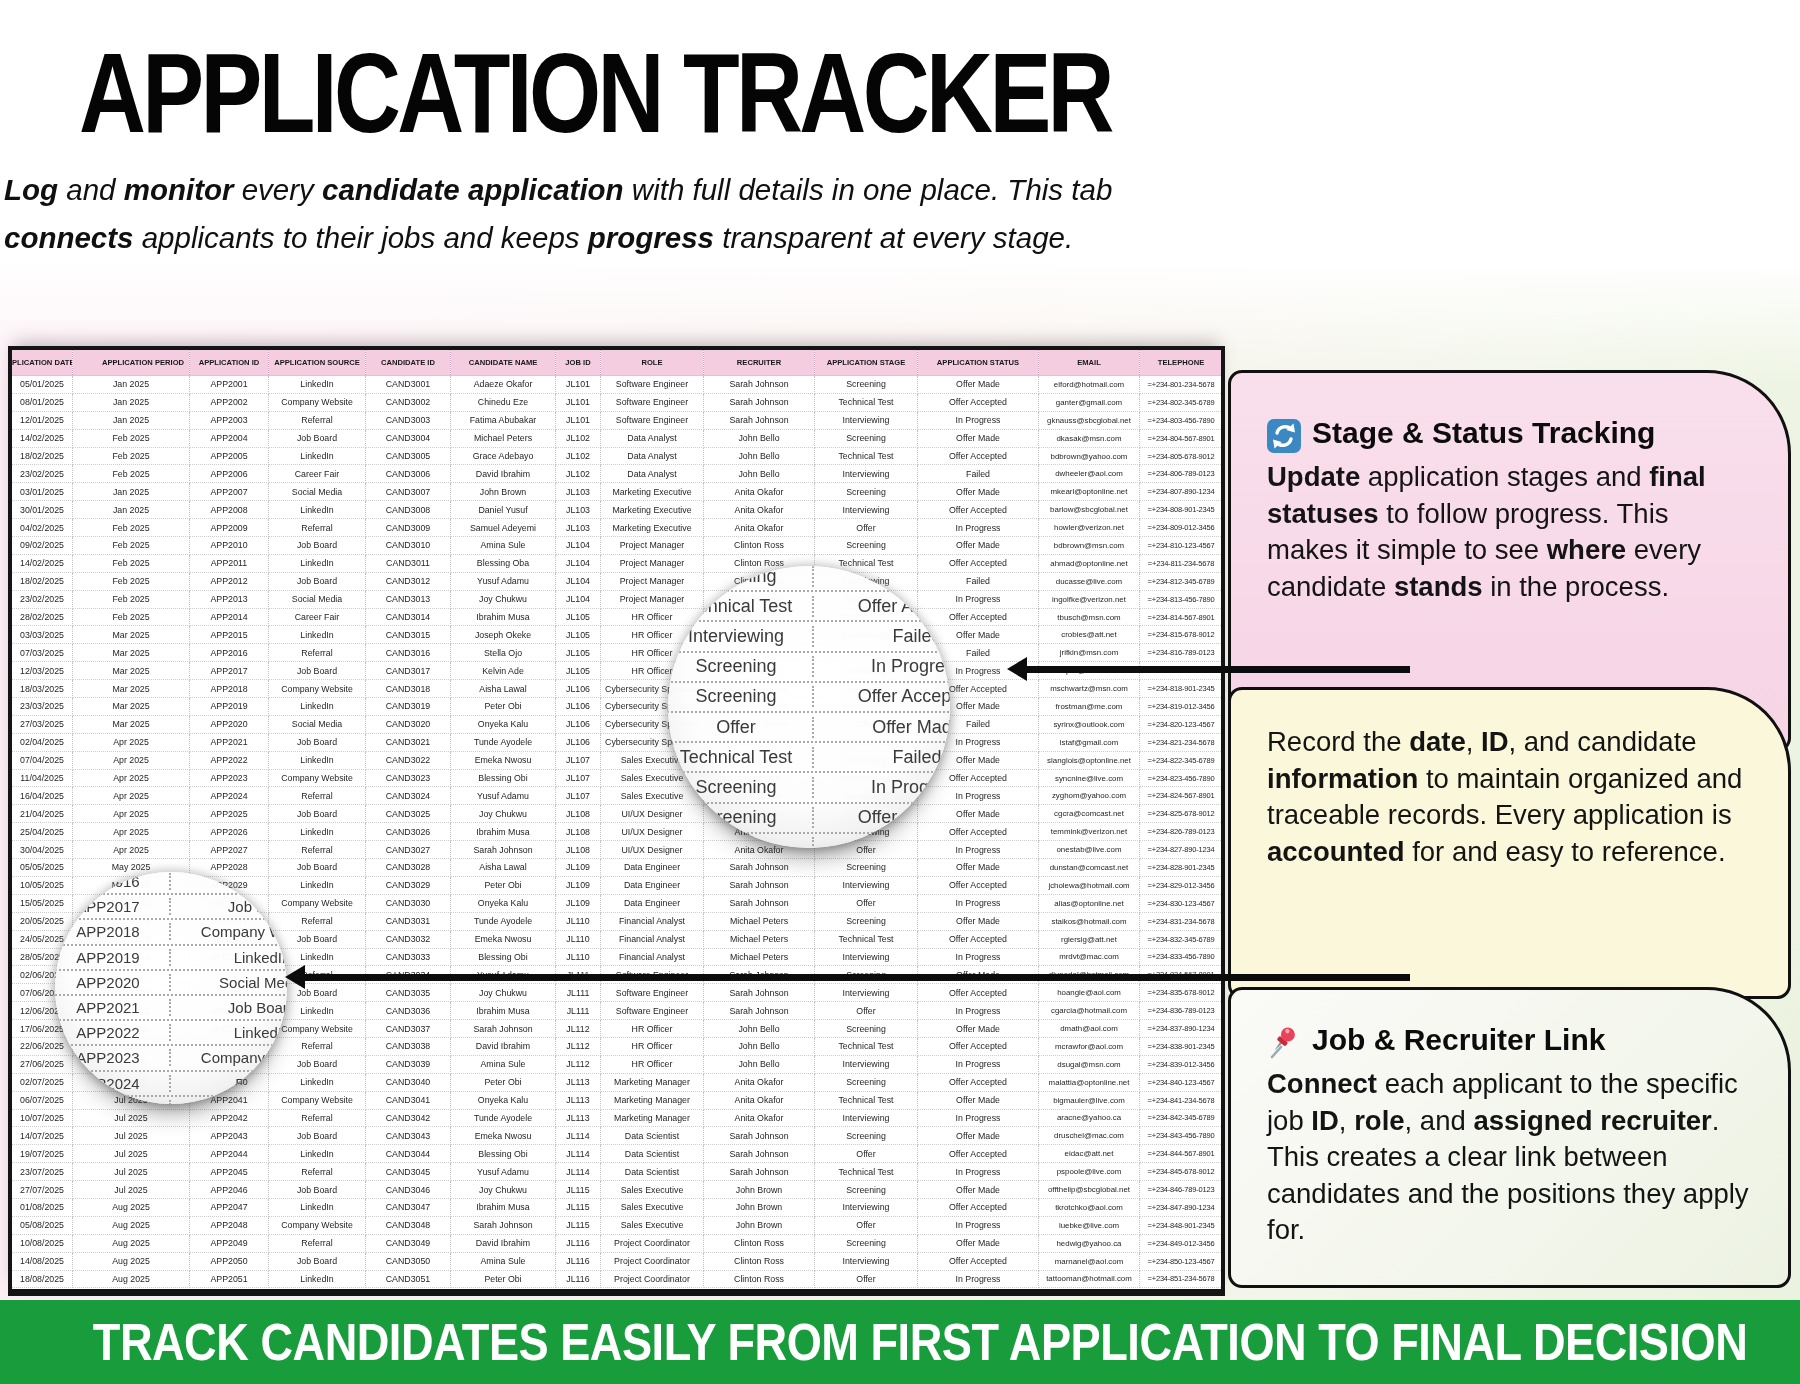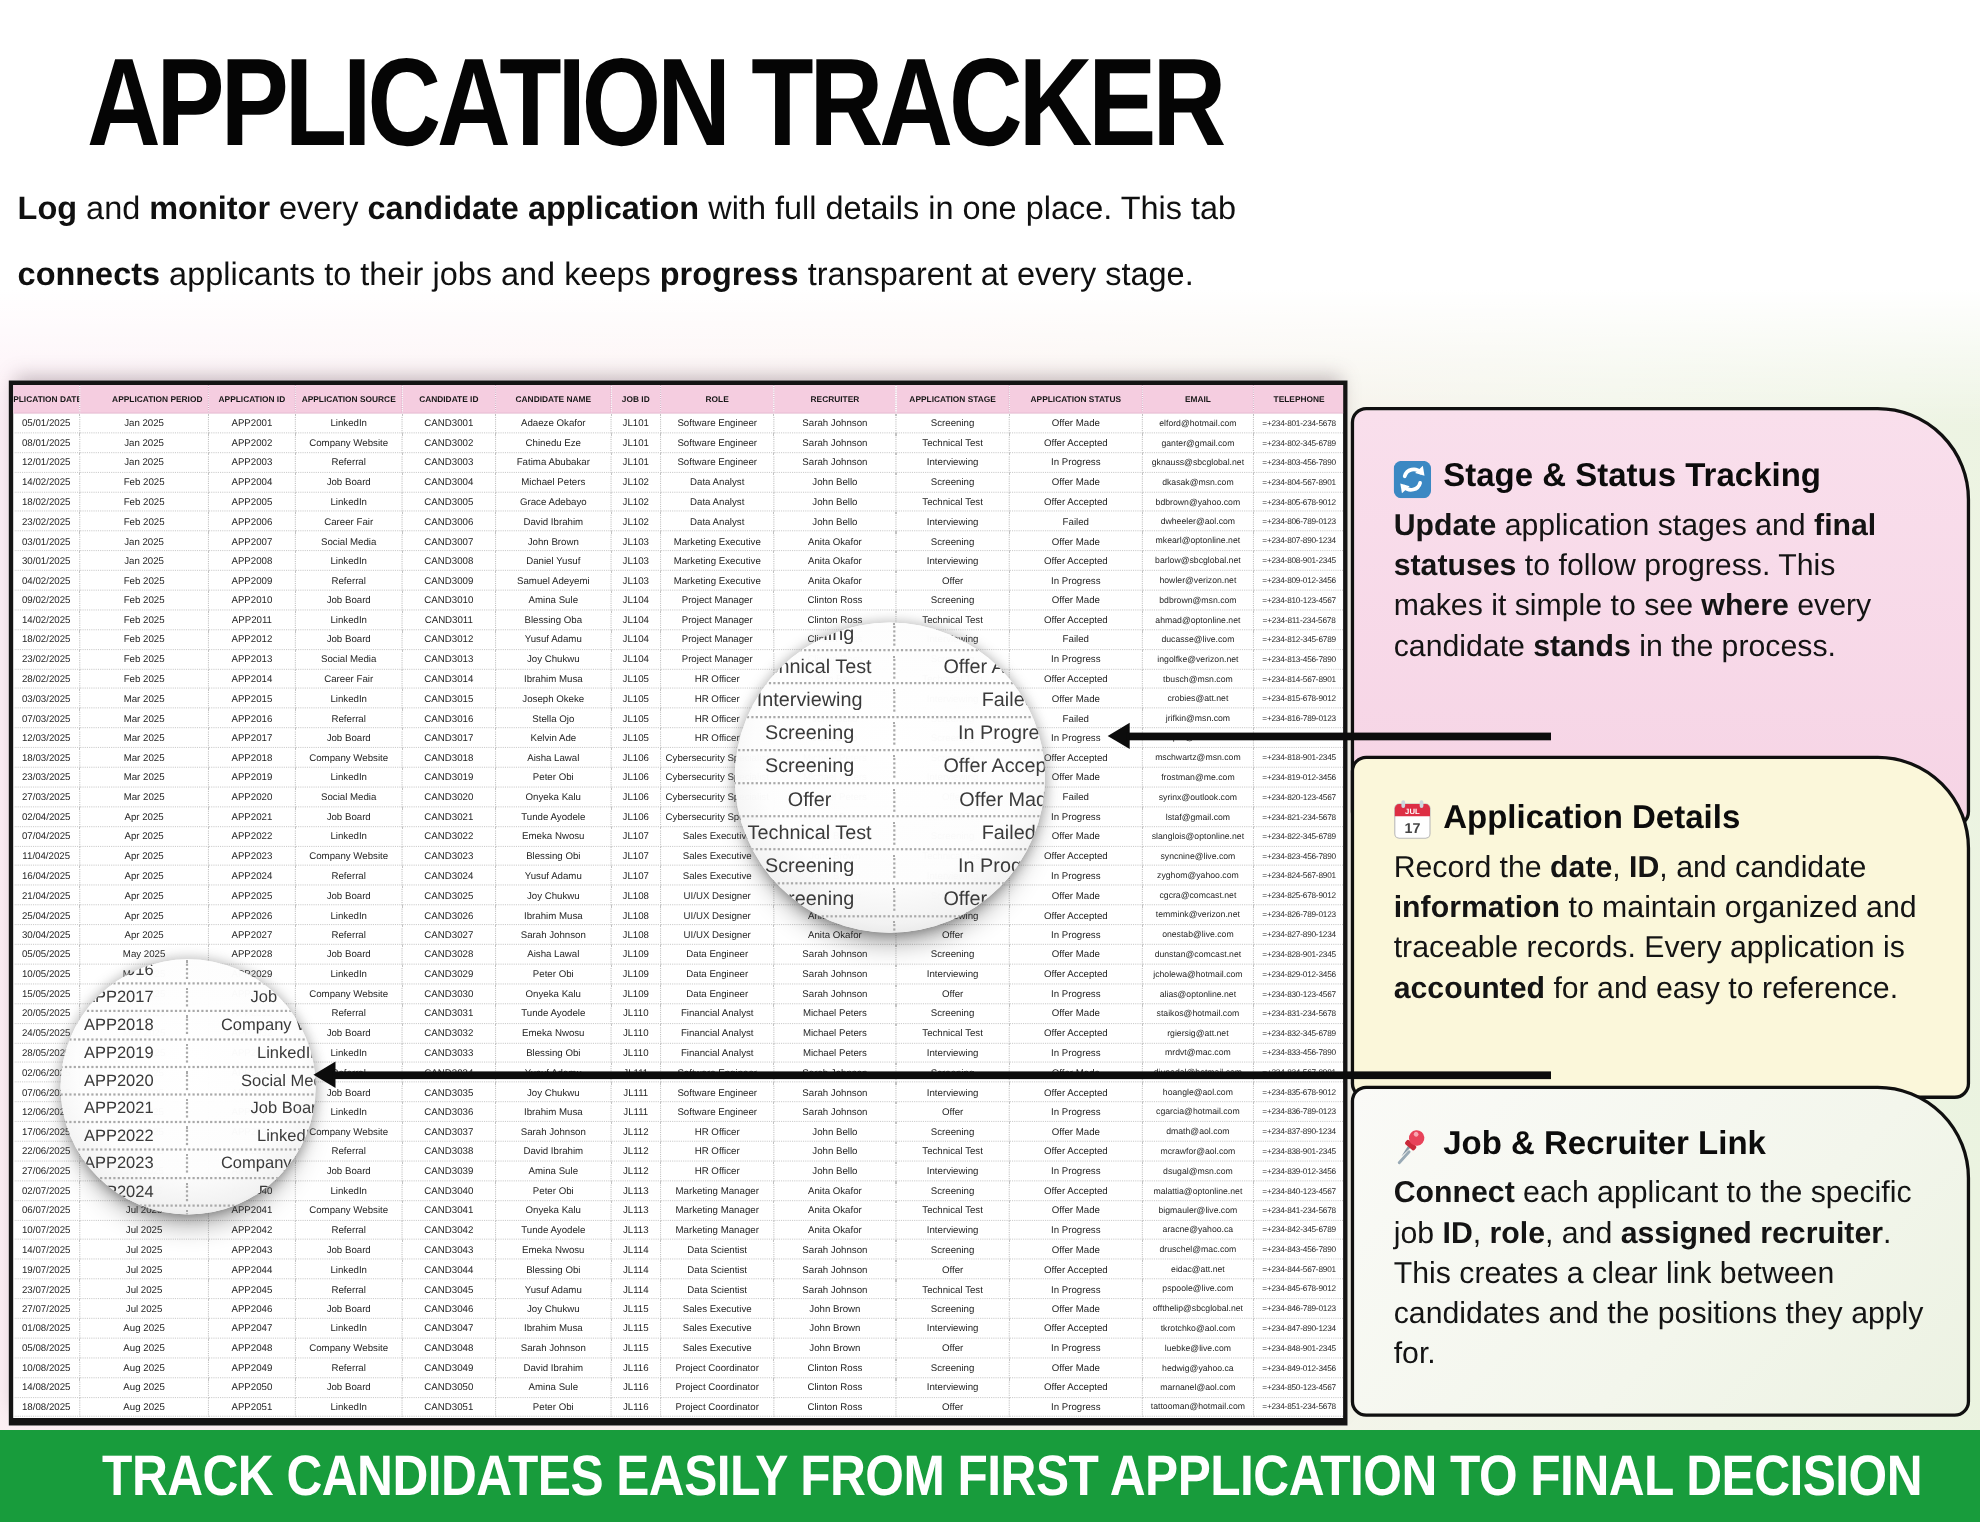--- a/index.html
+++ b/index.html
@@ -5,21 +5,21 @@
   html,body{margin:0;padding:0;}
   body{width:1800px;height:1384px;font-family:"Liberation Sans",sans-serif;}
   .page{position:relative;width:1800px;height:1384px;overflow:hidden;
     background:
       linear-gradient(to bottom,#ffffff 0%,#ffffff 19%,rgba(255,255,255,0) 28%),
       linear-gradient(100deg,#fdeff6 0%,#fbf0ee 45%,#f2f5e9 75%,#eaf3df 100%);}
   
   .hero{position:absolute;left:0;top:0;width:1580px;text-align:left;z-index:3;}
   .hero h1{margin:0;margin-top:34px;font-size:103px;line-height:118px;font-weight:bold;
     color:#050505;letter-spacing:-4px;transform:scale(.90,1.10);transform-origin:50% 50%;white-space:nowrap;}
-  .sub{margin:16px;font-size:29.5px;line-height:44px;color:#101010;}
+  .sub{margin:4px;font-size:29.5px;line-height:44px;color:#101010;font-style:italic;}
   .sub b{font-weight:bold;}
   .sub1{margin-top:16px;}
   
   .sheet{position:absolute;left:8px;top:346px;width:1217px;height:950px;background:#ffffff;
     border:4px solid #141414;border-bottom-width:7px;box-sizing:border-box;overflow:hidden;z-index:1;
     box-shadow:0 -10px 16px -6px rgba(95,75,85,.35);}
   table{border-collapse:collapse;table-layout:fixed;width:1209px;}
   th{background:var(--pink-header,#f5cde0);height:25px;font-size:7.6px;font-weight:bold;color:#171717;
     text-align:center;padding:0;border-right:1px dotted #d3a4bf;border-bottom:1px solid #e7bdd3;
     white-space:nowrap;overflow:hidden;}
@@ -1027,33 +1027,20 @@
           <path d="M24 20 A8.5 8.5 0 0 1 9.5 23.5" stroke="#ffffff" stroke-width="3.4" fill="none" stroke-linecap="round"></path>
           <polygon points="7.5,29.5 6,20.5 14.5,23" fill="#ffffff"></polygon>
         </svg>
       </span>
       <span>Stage &amp; Status Tracking</span>
     </h2>
     <p><b>Update</b><span> application stages and </span><b>final statuses</b><span> to follow progress. This makes it simple to see </span><b>where</b><span> every candidate </span><b>stands</b><span> in the process.</span></p>
   </aside>
 
   <aside class="card card2">
-    <h2>
-      <span class="icon">
-        <svg width="34" height="38" viewBox="0 0 34 38">
-          <rect x="1" y="5" width="32" height="31" rx="4" fill="#ffffff" stroke="#b9b9b9"></rect>
-          <path d="M1 9 a4 4 0 0 1 4 -4 h24 a4 4 0 0 1 4 4 v7 h-32 z" fill="#dd2e44"></path>
-          <rect x="7" y="1.5" width="3.4" height="7" rx="1.7" fill="#ccd6dd"></rect>
-          <rect x="23.6" y="1.5" width="3.4" height="7" rx="1.7" fill="#ccd6dd"></rect>
-          <text x="17" y="13.8" font-size="7" fill="#ffffff" text-anchor="middle" font-weight="bold" font-family="Liberation Sans, sans-serif">JUL</text>
-          <text x="17" y="31" font-size="13" fill="#444444" text-anchor="middle" font-weight="bold" font-family="Liberation Sans, sans-serif">17</text>
-        </svg>
-      </span>
-      <span>Application Details</span>
-    </h2>
     <p><span>Record the </span><b>date</b><span>, </span><b>ID</b><span>, and candidate </span><b>information</b><span> to maintain organized and traceable records. Every application is </span><b>accounted</b><span> for and easy to reference.</span></p>
   </aside>
 
   <aside class="card card3">
     <h2>
       <span class="icon">
         <svg width="34" height="38" viewBox="0 0 34 38">
           <line x1="5" y1="35" x2="14" y2="25" stroke="#99aab5" stroke-width="2.6" stroke-linecap="round"></line>
           <g transform="rotate(40 18 16)">
             <polygon points="18,33 16.6,22 19.4,22" fill="#8899a6"></polygon>

